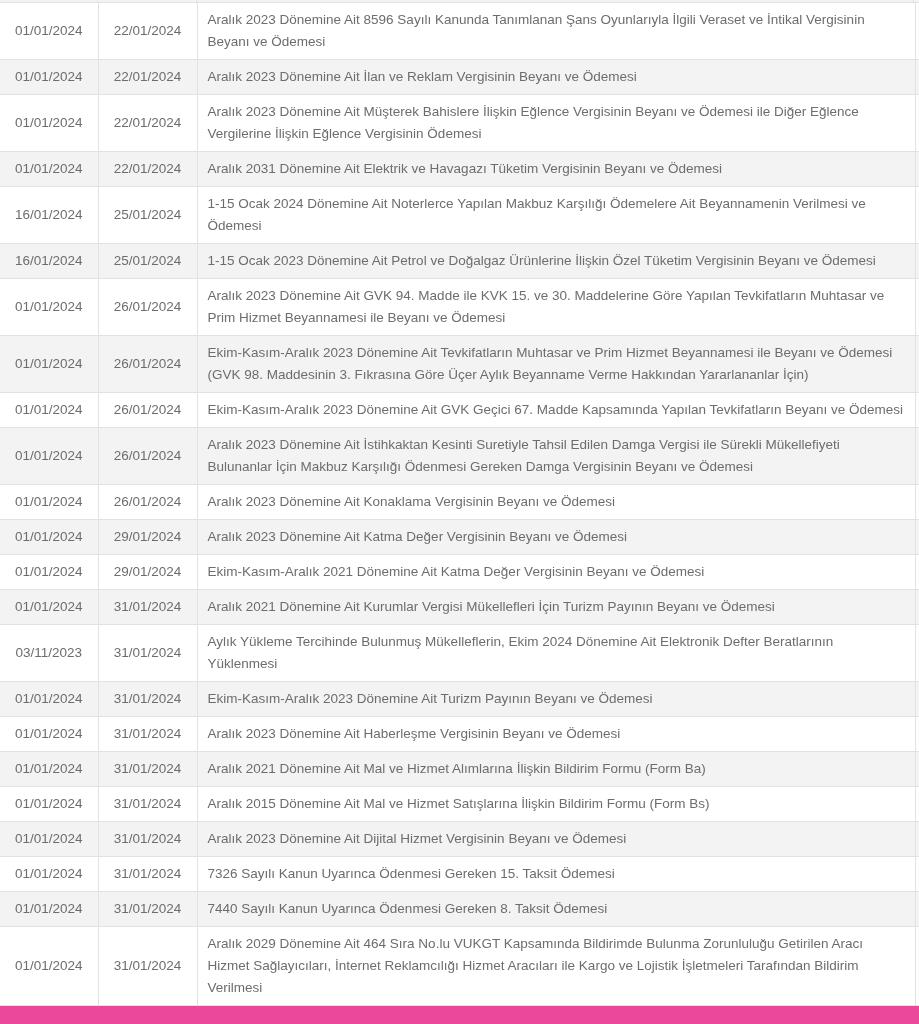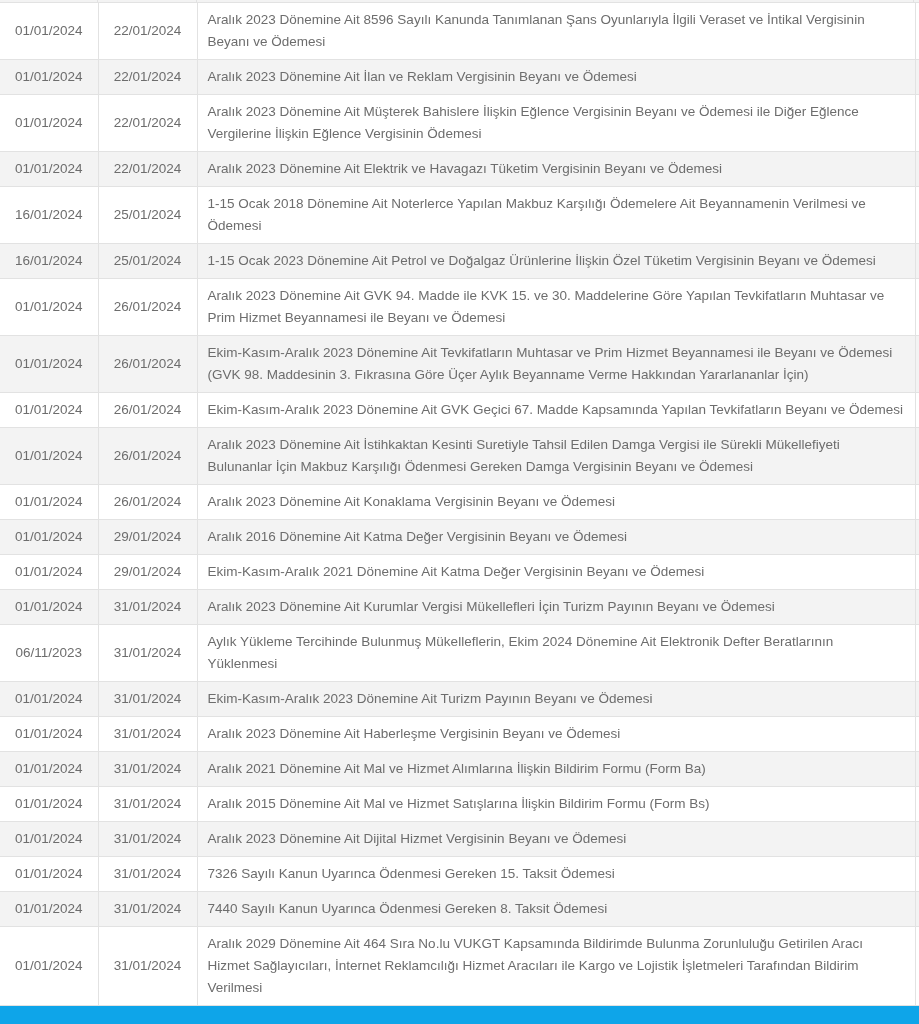--- a/index.html
+++ b/index.html
@@ -1,19 +1,19 @@
 <!DOCTYPE html>
 <html><head>
 <meta charset="utf-8">
 <style>
   html, body { margin: 0; padding: 0; background: #ffffff; }
   .viewport {
     width: 919px; height: 1024px; overflow: hidden; position: relative;
     font-family: "Liberation Sans", "DejaVu Sans", sans-serif;
-    background: #0ea5e9;
+    background: #ec4899;
   }
   
   .clip-row { display: flex; height: 2px; background: #f3f3f3; border-bottom: 1px solid #e2e2e2; }
   .clip-row .cc { height: 2px; }
   .clip-row .c1 { width: 97px; border-right: 1px solid #e2e2e2; }
   .clip-row .c2 { width: 98px; border-right: 1px solid #e2e2e2; }
   .clip-row .c3 { width: 716px; border-right: 1px solid #e2e2e2; }
   .clip-row .c4 { flex: 1; }
 
   table.cal {
@@ -66,27 +66,27 @@
         </tr>
         <tr class="norm">
           <td class="date">01/01/2024</td>
           <td class="date">22/01/2024</td>
           <td class="desc">Aralık 2023 Dönemine Ait Müşterek Bahislere İlişkin Eğlence Vergisinin Beyanı ve Ödemesi ile Diğer Eğlence Vergilerine İlişkin Eğlence Vergisinin Ödemesi</td>
           <td class="cut"></td>
         </tr>
         <tr class="alt">
           <td class="date">01/01/2024</td>
           <td class="date">22/01/2024</td>
-          <td class="desc">Aralık 2023 Dönemine Ait Elektrik ve Havagazı Tüketim Vergisinin Beyanı ve Ödemesi</td>
+          <td class="desc">Aralık 2031 Dönemine Ait Elektrik ve Havagazı Tüketim Vergisinin Beyanı ve Ödemesi</td>
           <td class="cut"></td>
         </tr>
         <tr class="norm">
           <td class="date">16/01/2024</td>
           <td class="date">25/01/2024</td>
-          <td class="desc">1-15 Ocak 2018 Dönemine Ait Noterlerce Yapılan Makbuz Karşılığı Ödemelere Ait Beyannamenin Verilmesi ve Ödemesi</td>
+          <td class="desc">1-15 Ocak 2024 Dönemine Ait Noterlerce Yapılan Makbuz Karşılığı Ödemelere Ait Beyannamenin Verilmesi ve Ödemesi</td>
           <td class="cut"></td>
         </tr>
         <tr class="alt">
           <td class="date">16/01/2024</td>
           <td class="date">25/01/2024</td>
           <td class="desc">1-15 Ocak 2023 Dönemine Ait Petrol ve Doğalgaz Ürünlerine İlişkin Özel Tüketim Vergisinin Beyanı ve Ödemesi</td>
           <td class="cut"></td>
         </tr>
         <tr class="norm">
           <td class="date">01/01/2024</td>
@@ -114,37 +114,37 @@
         </tr>
         <tr class="norm">
           <td class="date">01/01/2024</td>
           <td class="date">26/01/2024</td>
           <td class="desc">Aralık 2023 Dönemine Ait Konaklama Vergisinin Beyanı ve Ödemesi</td>
           <td class="cut"></td>
         </tr>
         <tr class="alt">
           <td class="date">01/01/2024</td>
           <td class="date">29/01/2024</td>
-          <td class="desc">Aralık 2016 Dönemine Ait Katma Değer Vergisinin Beyanı ve Ödemesi</td>
+          <td class="desc">Aralık 2023 Dönemine Ait Katma Değer Vergisinin Beyanı ve Ödemesi</td>
           <td class="cut"></td>
         </tr>
         <tr class="norm">
           <td class="date">01/01/2024</td>
           <td class="date">29/01/2024</td>
           <td class="desc">Ekim-Kasım-Aralık 2021 Dönemine Ait Katma Değer Vergisinin Beyanı ve Ödemesi</td>
           <td class="cut"></td>
         </tr>
         <tr class="alt">
           <td class="date">01/01/2024</td>
           <td class="date">31/01/2024</td>
-          <td class="desc">Aralık 2023 Dönemine Ait Kurumlar Vergisi Mükellefleri İçin Turizm Payının Beyanı ve Ödemesi</td>
+          <td class="desc">Aralık 2021 Dönemine Ait Kurumlar Vergisi Mükellefleri İçin Turizm Payının Beyanı ve Ödemesi</td>
           <td class="cut"></td>
         </tr>
         <tr class="norm">
-          <td class="date">06/11/2023</td>
+          <td class="date">03/11/2023</td>
           <td class="date">31/01/2024</td>
           <td class="desc">Aylık Yükleme Tercihinde Bulunmuş Mükelleflerin, Ekim 2024 Dönemine Ait Elektronik Defter Beratlarının Yüklenmesi</td>
           <td class="cut"></td>
         </tr>
         <tr class="alt">
           <td class="date">01/01/2024</td>
           <td class="date">31/01/2024</td>
           <td class="desc">Ekim-Kasım-Aralık 2023 Dönemine Ait Turizm Payının Beyanı ve Ödemesi</td>
           <td class="cut"></td>
         </tr>

